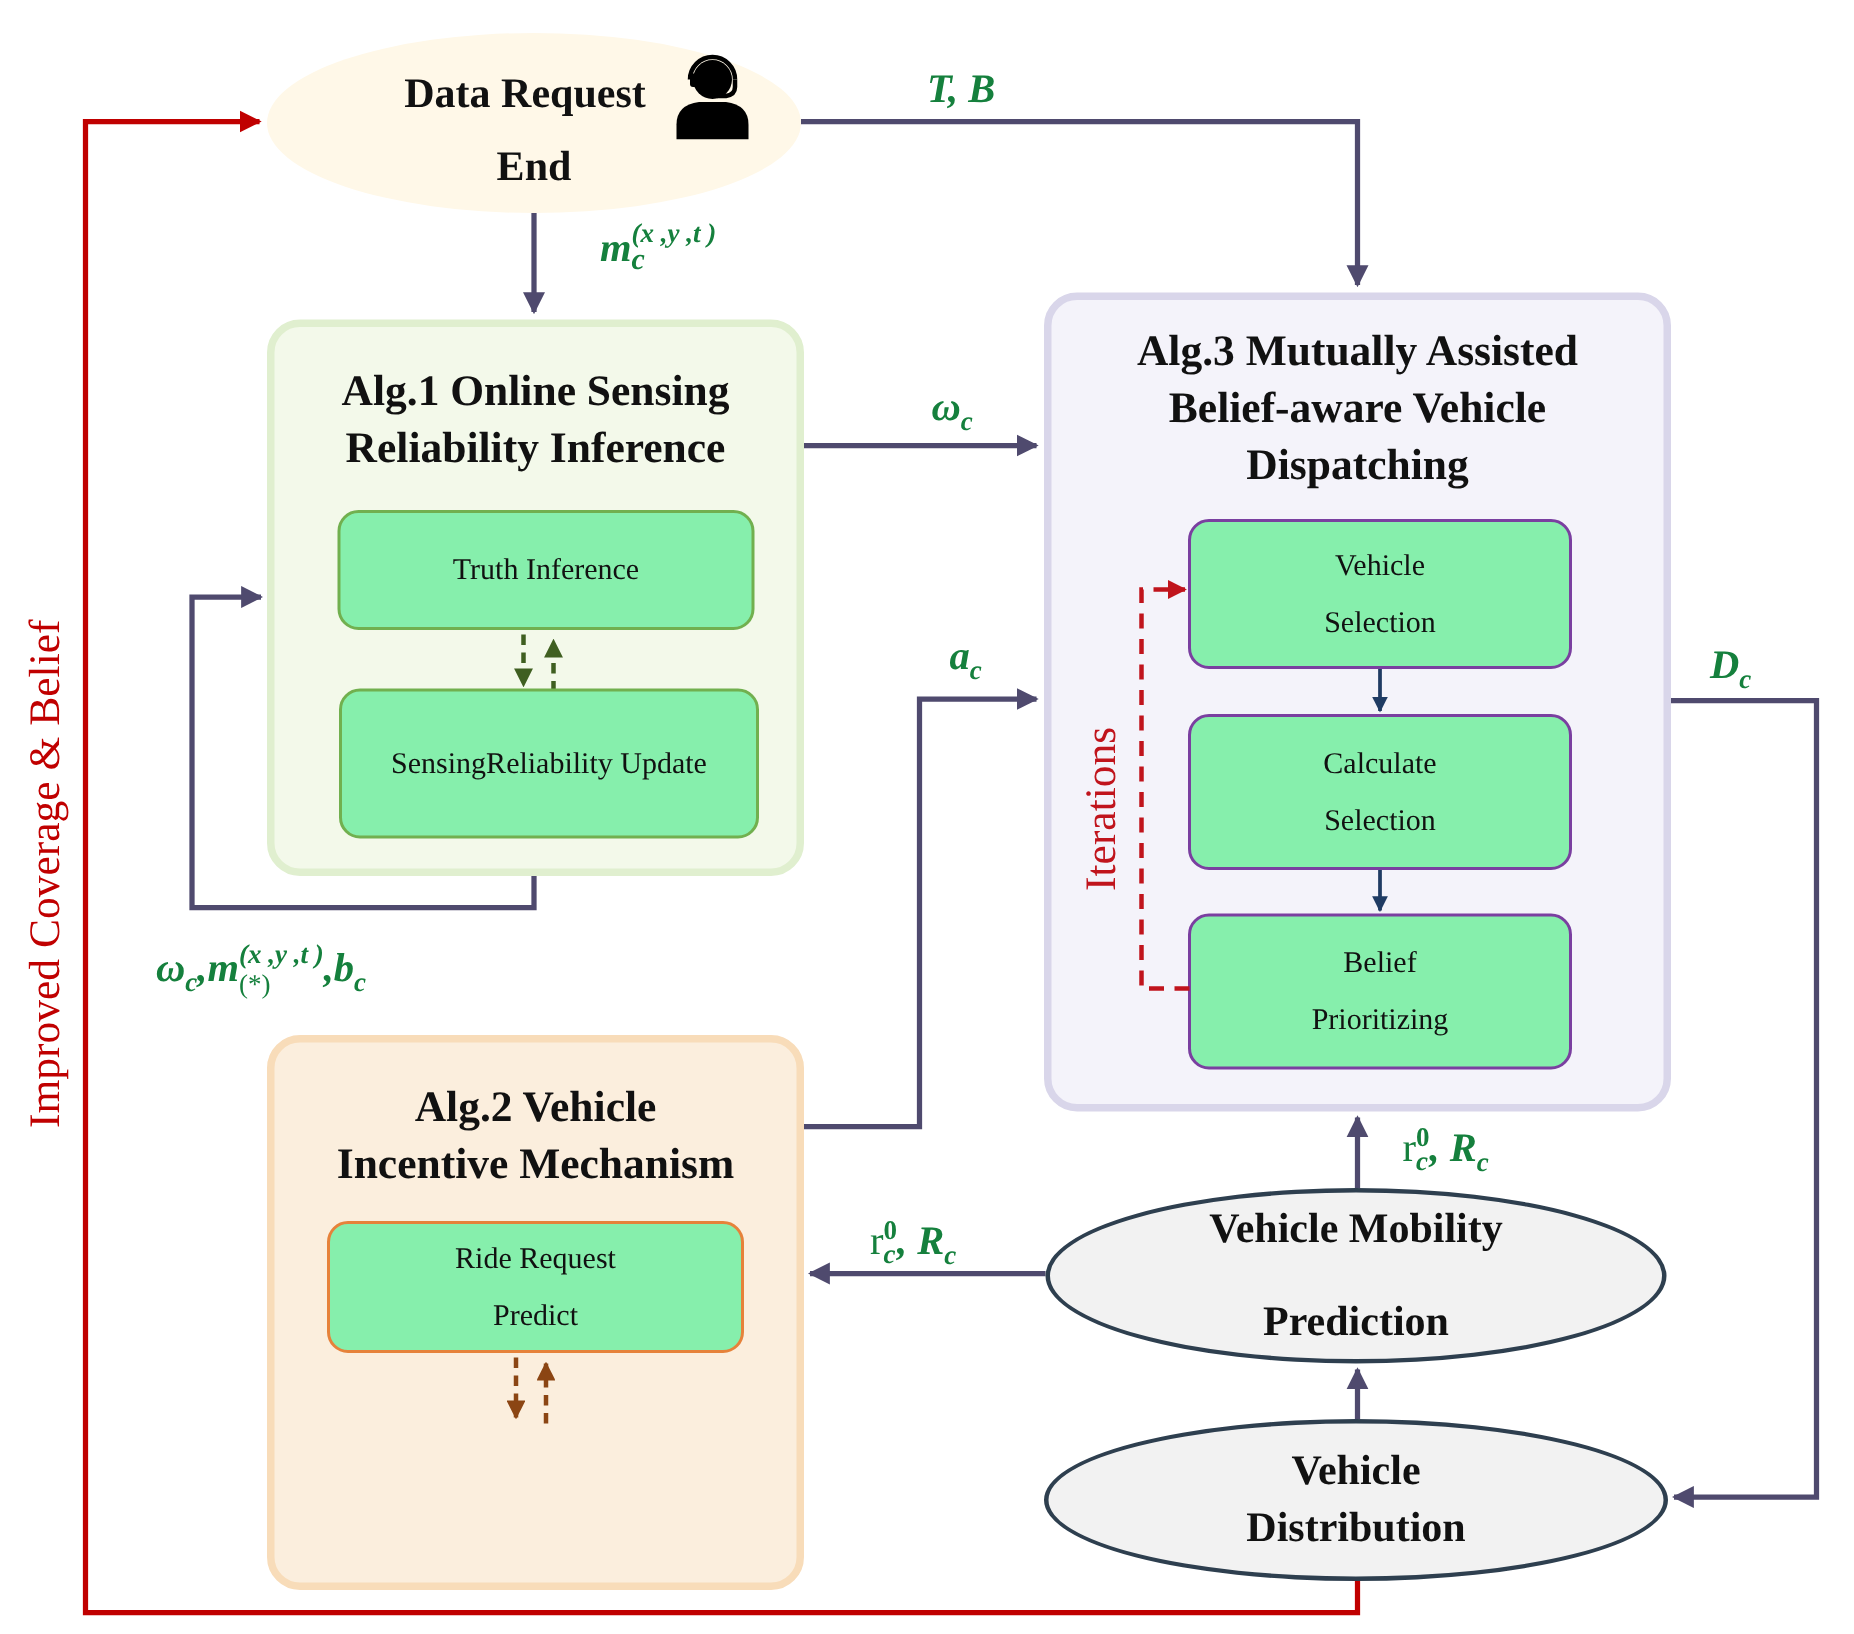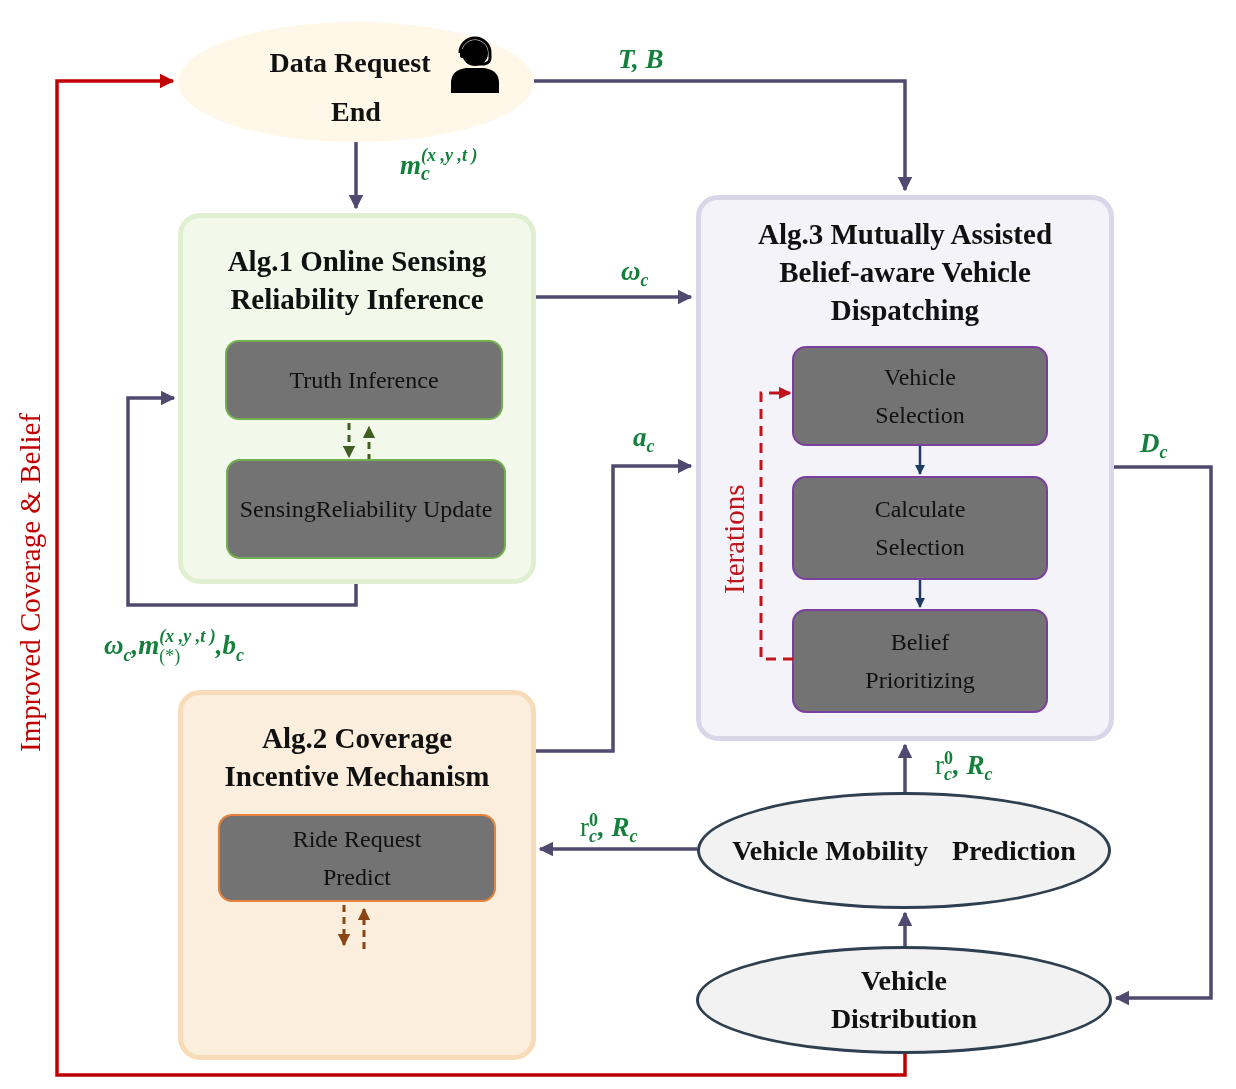--- a/index.html
+++ b/index.html
@@ -21,22 +21,22 @@
   .alg-1 { left: 178px; top: 213px; width: 358px; height: 371px; background: #f3f9ea; border: 5px solid #e0efcf; }
   .alg-2 { left: 178px; top: 690px; width: 358px; height: 370px; background: #fbeedd; border: 5px solid #f8dcb9; }
   .alg-3 { left: 696px; top: 195px; width: 418px; height: 546px; background: #f4f3fa; border: 5px solid #d9d6ea; }
 
   .alg-title { position: absolute; left: 0; right: 0; text-align: center; font-weight: bold;
                font-size: 29px; line-height: 38px; }
   .alg-1 .alg-title { top: 24px; }
   .alg-2 .alg-title { top: 24px; }
   .alg-3 .alg-title { top: 15px; }
 
-  .step { position: absolute; background: #737373; border-radius: 14px; display: flex; align-items: center;
-          justify-content: center; text-align: center; font-size: 24px; line-height: 38px; box-sizing: border-box; }
+  .step { position: absolute; background: #86efac; border-radius: 14px; display: flex; align-items: center;
+          justify-content: center; text-align: center; font-size: 20px; line-height: 38px; box-sizing: border-box; }
   .step-green { border: 2px solid #71b04f; }
   .step-orange { border: 2px solid #e6823a; }
   .step-purple { border: 2px solid #7a3fa0; }
 
   .lbl { position: absolute; z-index: 3; font-weight: bold; font-style: italic; font-size: 27px;
          line-height: 30px; white-space: nowrap; color: #15803d; }
   .lbl sub, .lbl sup { font-size: 18px; }
   .lbl .up { font-style: normal; font-weight: normal; }
   .side-text { position: absolute; z-index: 3; color: #c0141c; font-size: 29px; white-space: nowrap;
                transform-origin: left top; transform: rotate(-90deg); }
@@ -119,21 +119,21 @@
     <line x1="36" y1="40" x2="36" y2="6" stroke="#3f5f21" stroke-width="3" stroke-dasharray="7,5" marker-end="url(#ah-green)"></line>
   </svg>
   <div class="step step-green" style="left:43px; top:241px; width:280px; height:100px; flex-direction:row;">
     <span>Sensing</span>
     <span>Reliability Update</span>
   </div>
 </div>
 
 <div class="node alg alg-2">
   <div class="alg-title">
-    <div>Alg.2 Coverage</div>
+    <div>Alg.2 Vehicle</div>
     <div>Incentive Mechanism</div>
   </div>
   <div class="step step-orange" style="left:35px; top:119px; width:278px; height:88px; flex-direction:column;">
     <span>Ride Request</span>
     <span>Predict</span>
   </div>
   <svg style="position:absolute; left:145px; top:208px;" width="50" height="48">
     <line x1="16" y1="2" x2="16" y2="42" stroke="#8b4513" stroke-width="3" stroke-dasharray="7,5" marker-end="url(#ah-brown)"></line>
     <line x1="36" y1="46" x2="36" y2="6" stroke="#8b4513" stroke-width="3" stroke-dasharray="7,5" marker-end="url(#ah-brown)"></line>
   </svg>
@@ -159,21 +159,21 @@
   </div>
   <svg style="position:absolute; left:0; top:0;" width="418" height="546">
     <line x1="219" y1="246" x2="219" y2="274" stroke="#1f3b63" stroke-width="2.5" marker-end="url(#ah-navy)"></line>
     <line x1="219" y1="380" x2="219" y2="407" stroke="#1f3b63" stroke-width="2.5" marker-end="url(#ah-navy)"></line>
     <polyline points="92,459 60,459 60,193 89,193" fill="none" stroke="#c0141c" stroke-width="3" stroke-dasharray="10,7" marker-end="url(#ah-iter)"></polyline>
   </svg>
 </div>
 <div class="side-text" style="left:718px; top:594px; color:#c0141c; font-size:29px;">Iterations</div>
 
 <div class="node ellipse ellipse-gray ellipse-mob">
-  <div style="display:flex; flex-direction:row;gap:24px;">
+  <div style="display:flex; flex-direction:column;gap:24px;">
     <span>Vehicle Mobility</span>
     <span>Prediction</span>
   </div>
 </div>
 <div class="node ellipse ellipse-gray ellipse-dist">
   <div style="display:flex; flex-direction:column;">
     <span>Vehicle</span>
     <span>Distribution</span>
   </div>
 </div>

